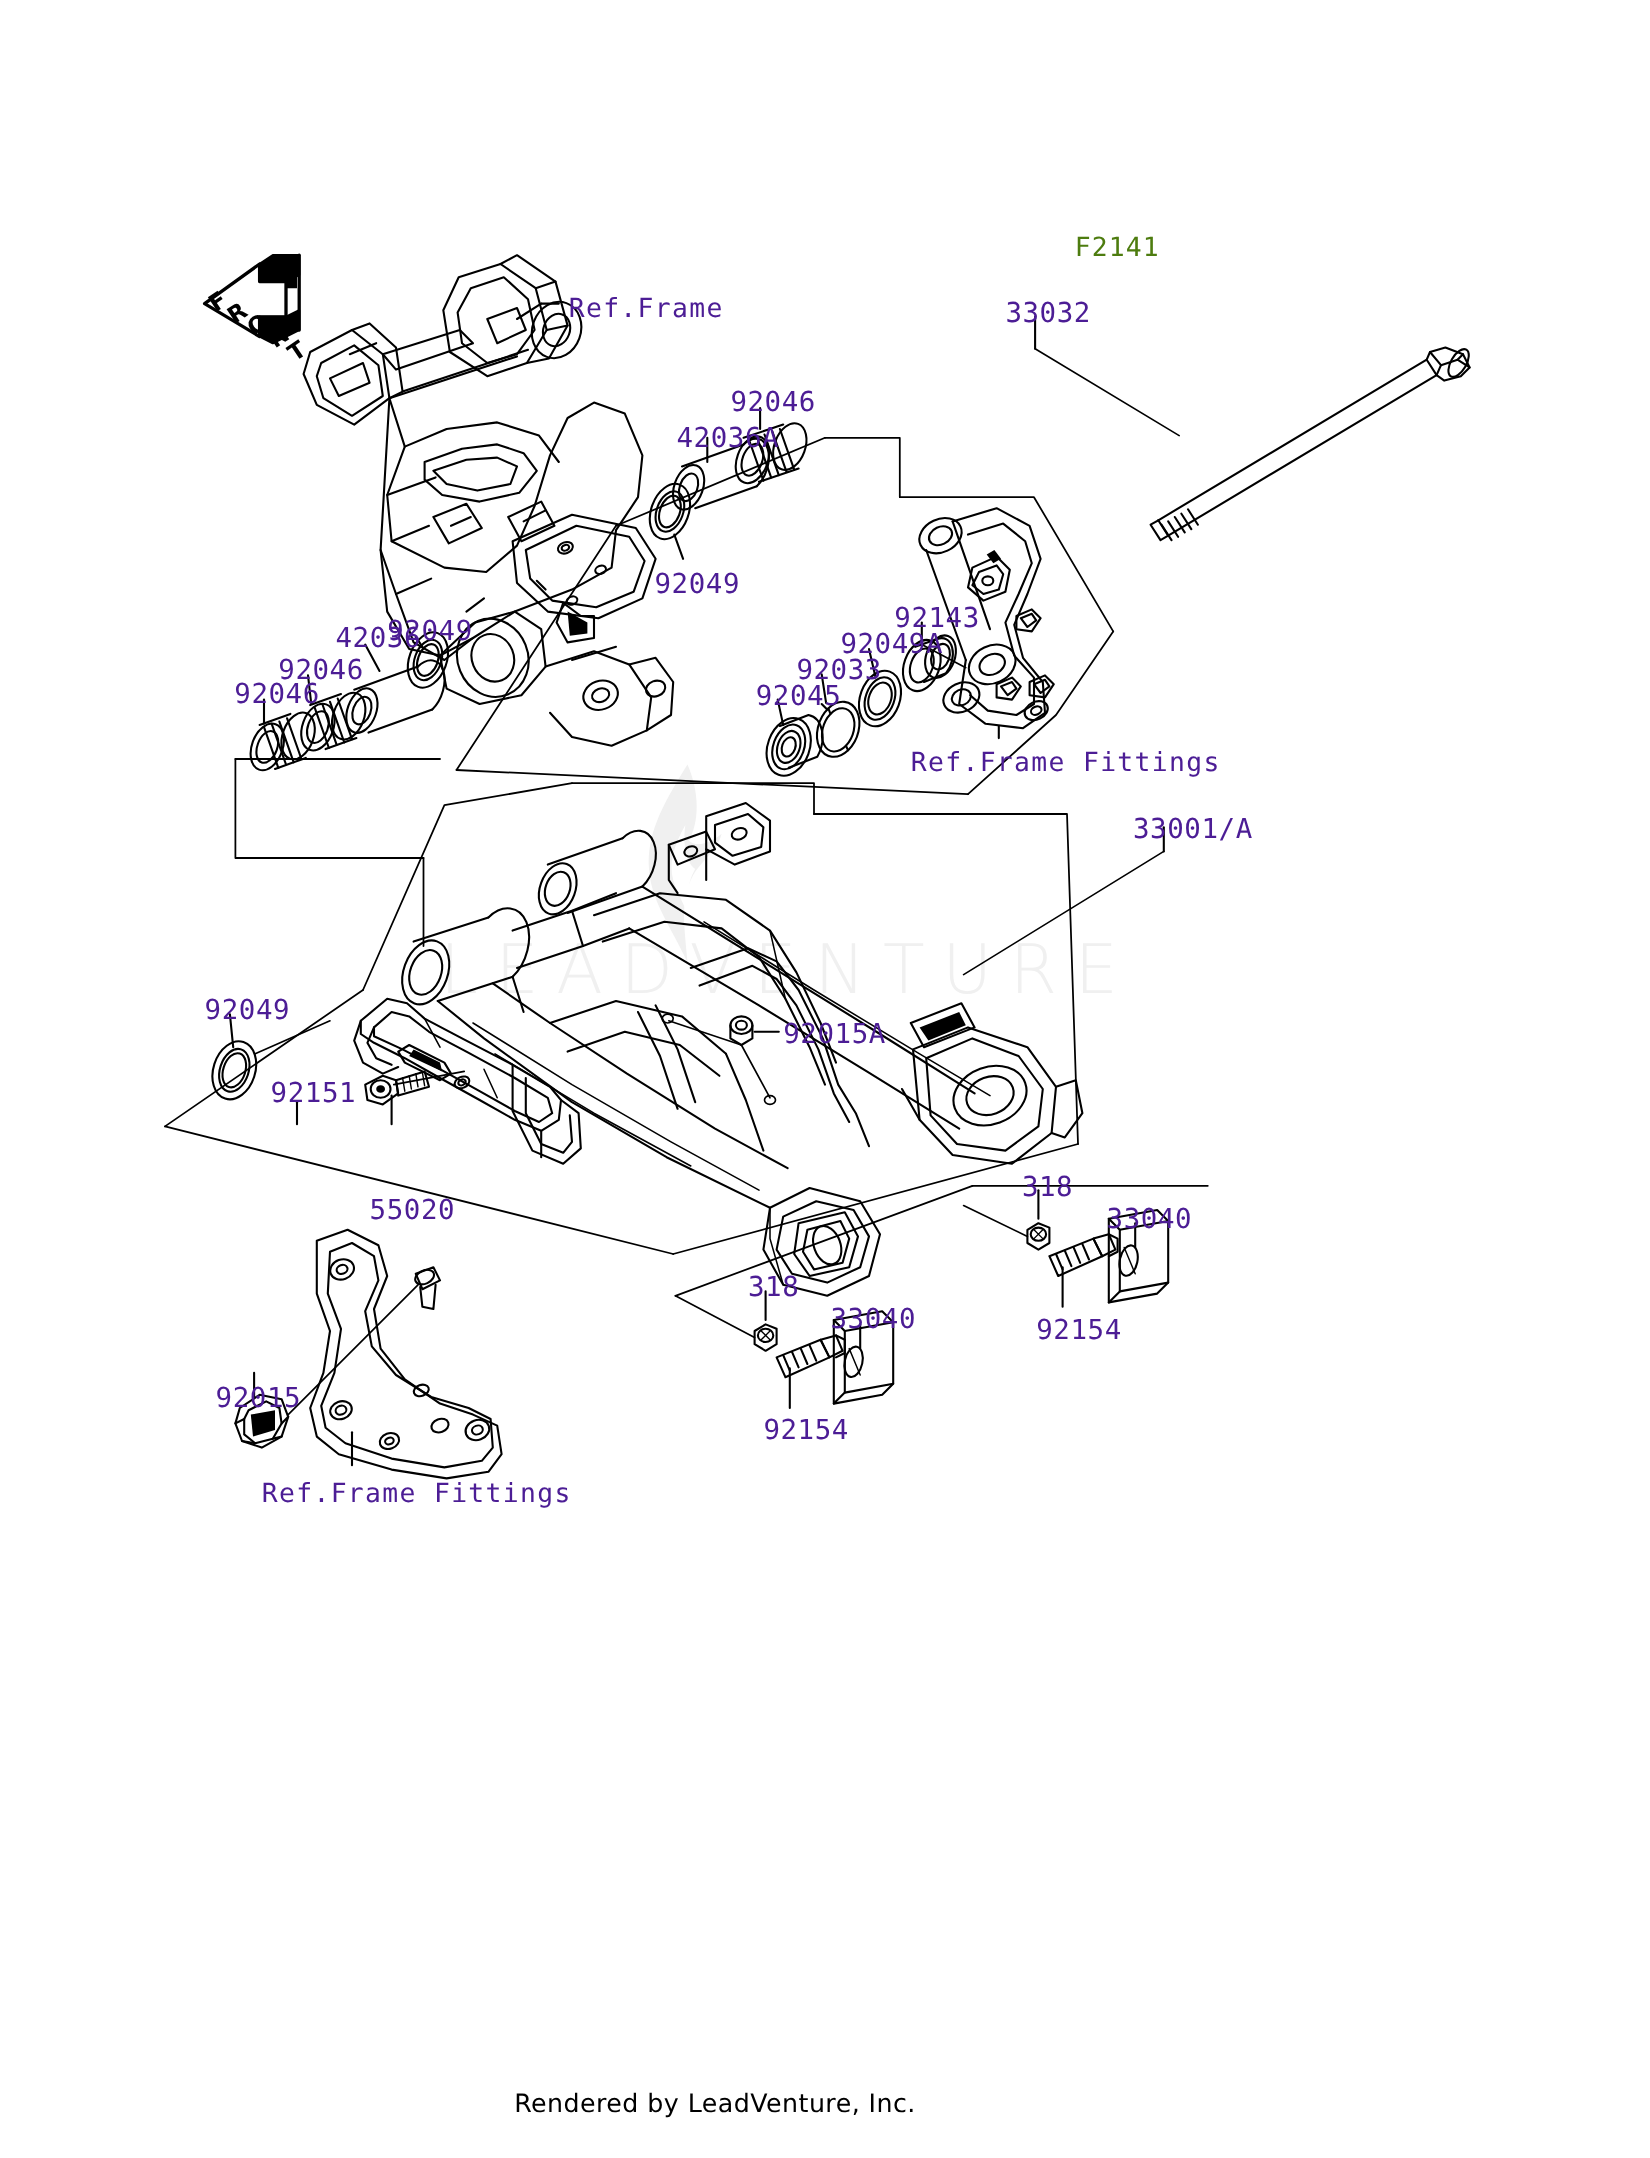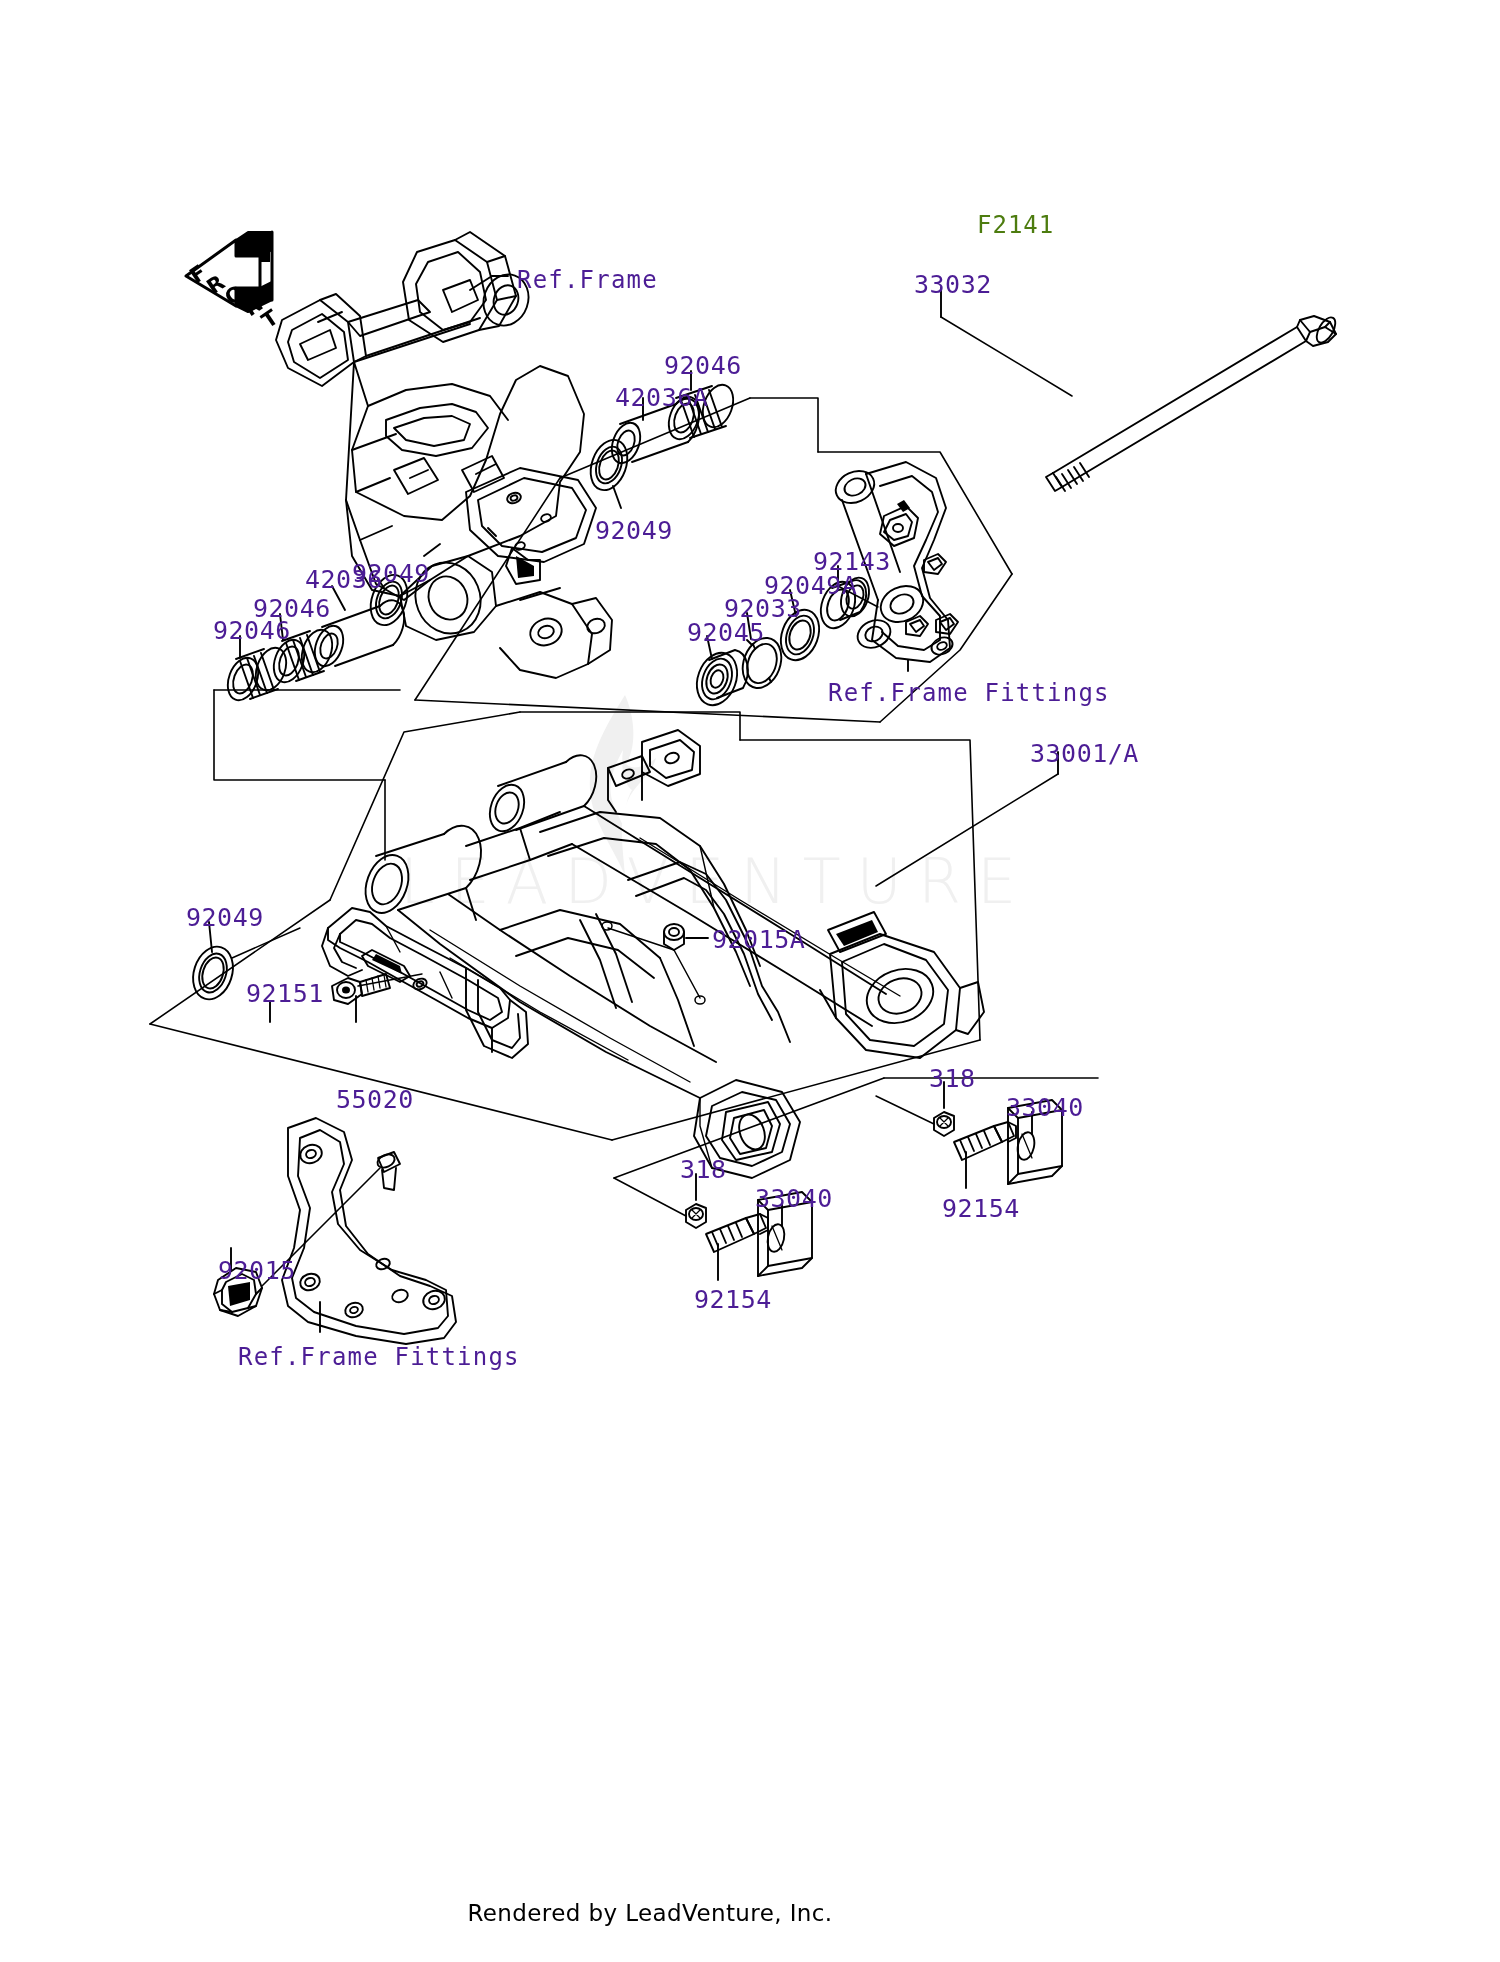--- a/index.html
+++ b/index.html
@@ -556,18 +556,18 @@
   <div class="lbl" style="left:712px; top:927px;">92015A</div>
   <div class="lbl" style="left:186px; top:905px;">92049</div>
   <div class="lbl" style="left:246px; top:981px;">92151</div>
   <div class="lbl" style="left:336px; top:1039px;margin-top:48px;">55020</div>
   <div class="lbl" style="left:929px; top:1066px;">318</div>
   <div class="lbl" style="left:1006px; top:1095px;">33040</div>
   <div class="lbl" style="left:942px; top:1196px;">92154</div>
   <div class="lbl" style="left:680px; top:1157px;">318</div>
   <div class="lbl" style="left:755px; top:1186px;">33040</div>
   <div class="lbl" style="left:694px; top:1287px;">92154</div>
-  <div class="lbl" style="left:218px; top:1258px;">92015</div>
+  <div class="lbl" style="left:196px; top:1258px;">92015</div>
   <div class="lbl ref" style="left:238px; top:1345px;">Ref.Frame Fittings</div>
 
   <div class="footer" style="top:1900px;">Rendered by LeadVenture, Inc.</div>
 
 </div>
 
 </body></html>

